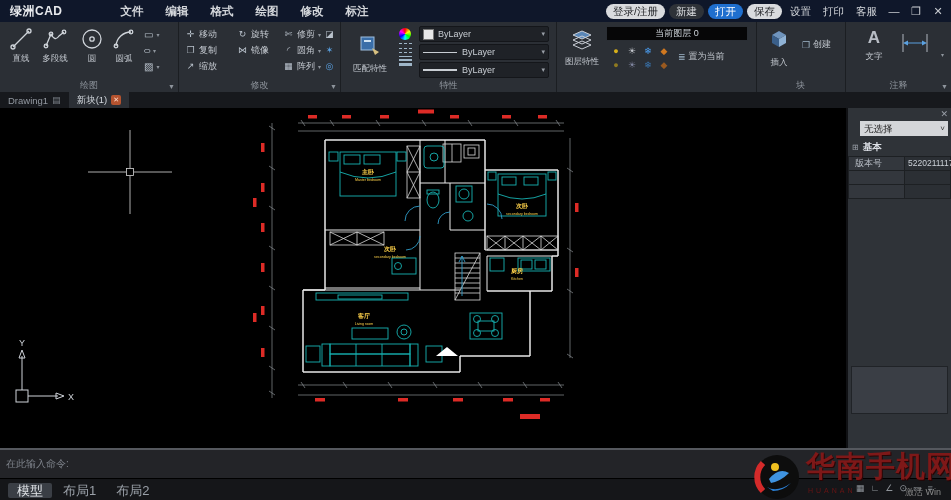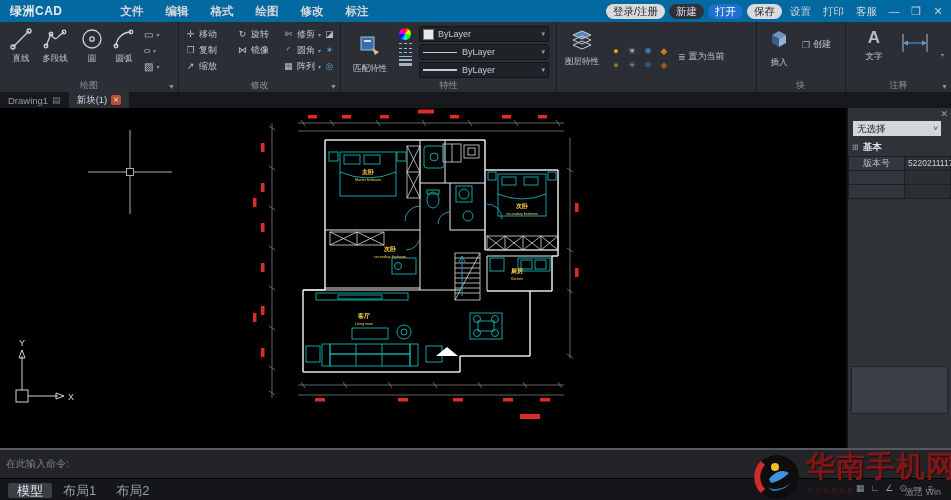--- a/index.html
+++ b/index.html
@@ -1,19 +1,19 @@
 <!DOCTYPE html>
 <html><head>
 <meta charset="utf-8">
 <style>
   html,body{margin:0;padding:0;background:#000;}
   #app{position:relative;width:951px;height:500px;overflow:hidden;background:#000;
        font-family:"Liberation Sans",sans-serif;-webkit-font-smoothing:antialiased;user-select:none;}
   
-  #titlebar{position:absolute;left:0;top:0;width:951px;height:22px;background:#0369a1;
+  #titlebar{position:absolute;left:0;top:0;width:951px;height:22px;background:#0f172a;
             display:flex;align-items:center;border-bottom:1px solid #000;}
   .app-name{color:#e8eaed;font-size:12px;font-weight:bold;margin-left:10px;letter-spacing:.5px;}
   .menus{display:flex;margin-left:58px;gap:22px;}
   .menu-item{color:#d4d7db;font-size:11.5px;font-weight:bold;cursor:pointer;}
   .tb-right{margin-left:auto;display:flex;align-items:center;gap:4px;padding-right:4px;}
   .tb-btn{font-size:10.5px;line-height:15px;padding:0 7px;border-radius:8px;color:#d4d7db;cursor:pointer;white-space:nowrap;}
   .tb-btn.light{background:#d9dbde;color:#1d1f23;}
   .tb-btn.dark{background:#2e3238;color:#d9dbde;}
   .tb-btn.blue{background:#1f6fce;color:#fff;}
   .tb-btn.plain{padding:0 4px;border-radius:0;}
@@ -59,29 +59,29 @@
   .ftab{display:flex;align-items:center;gap:4px;height:16px;padding:0 8px;font-size:9.5px;color:#9298a0;cursor:pointer;}
   .ftab.active{background:#2b2f35;color:#cfd4da;}
   .ftab .sheet{color:#7a8088;font-size:9px;}
   .ftab .tclose{width:10px;height:10px;background:#b5532f;color:#ffd9c9;font-size:7px;line-height:10px;
                 text-align:center;border-radius:2px;}
   
   #canvas{position:absolute;left:0;top:108px;width:846px;height:340px;background:#000;overflow:hidden;}
   #inspector{position:absolute;left:846px;top:108px;width:105px;height:340px;background:#2f3338;
              border-left:2px solid #101114;box-sizing:border-box;font-size:9px;}
   .insp-close{position:absolute;right:3px;top:1px;color:#9aa0a8;font-size:9px;cursor:pointer;}
-  .insp-select{position:absolute;left:5px;top:13px;width:84px;height:15px;background:#d4d6d9;color:#1a1a1a;
+  .insp-select{position:absolute;left:12px;top:13px;width:84px;height:15px;background:#d4d6d9;color:#1a1a1a;
                font-size:9.5px;line-height:15px;padding-left:4px;cursor:pointer;}
   .insp-select .scaret{position:absolute;right:3px;top:0;color:#333;font-size:8px;}
   .insp-sec{position:absolute;left:4px;top:33px;display:flex;gap:4px;align-items:center;}
   .insp-sec .sic{color:#9aa0a8;font-size:8px;}
   .insp-sec .slab{color:#dde1e7;font-weight:bold;font-size:9.5px;}
   .prow{position:absolute;left:0;height:15px;width:105px;}
   .pcell{position:absolute;top:0;height:15px;box-sizing:border-box;border:1px solid #1d2023;line-height:13px;}
-  .pcell.l{left:0;width:57px;background:#33373d;color:#b8bdc5;padding-left:14px;}
+  .pcell.l{left:0;width:57px;background:#33373d;color:#b8bdc5;padding-left:6px;}
   .pcell.v{left:56px;width:47px;background:#2b2f34;color:#ccd1d8;padding-left:3px;font-size:8.5px;}
   .insp-box{position:absolute;left:3px;top:258px;width:95px;height:46px;background:#3a3e45;border:1px solid #202327;}
   
   #cmdbar{position:absolute;left:0;top:448px;width:951px;height:30px;background:#232428;
           border-top:2px solid #55585e;box-sizing:border-box;}
   #cmdbar .prompt{position:absolute;left:6px;top:7px;color:#7d828a;font-size:10px;}
   #statusbar{position:absolute;left:0;top:478px;width:951px;height:22px;background:#151619;border-top:1px solid #000;
              display:flex;align-items:center;}
   .stab{height:15px;line-height:16px;padding:0 9px;margin-left:2px;font-size:13px;color:#9aa0a8;cursor:pointer;}
   .stab.active{background:#3a3e45;color:#e2e5e9;border-radius:2px;margin-left:8px;}
@@ -294,20 +294,21 @@
       <div class="big-btn" style="left:4px;top:5px;width:44px;">
         <svg width="26" height="24" viewBox="0 0 26 24">
           <g stroke="#c9ced6" fill="none" stroke-width="1">
             <polygon points="4,8 13,4 22,8 13,12" fill="#5a87b8"></polygon>
             <polygon points="4,13 13,9 22,13 13,17"></polygon>
             <polygon points="4,18 13,14 22,18 13,22"></polygon>
           </g>
         </svg>
         <span class="bl">图层特性</span>
       </div>
+      <div class="cur-layer-bar">当前图层 0</div>
       <div class="layer-dots">
         <span class="ldot" style="color:#d8b01a;">●</span>
         <span class="ldot" style="color:#c0c4ca;">☀</span>
         <span class="ldot" style="color:#4da6ff;">❄</span>
         <span class="ldot" style="color:#d07820;">◆</span>
         <span class="ldot" style="color:#8f7a20;">●</span>
         <span class="ldot" style="color:#808archived5a8;color:#8086a0;">☀</span>
         <span class="ldot" style="color:#3a7ab8;">❄</span>
         <span class="ldot" style="color:#9a5a20;">◆</span>
       </div>

